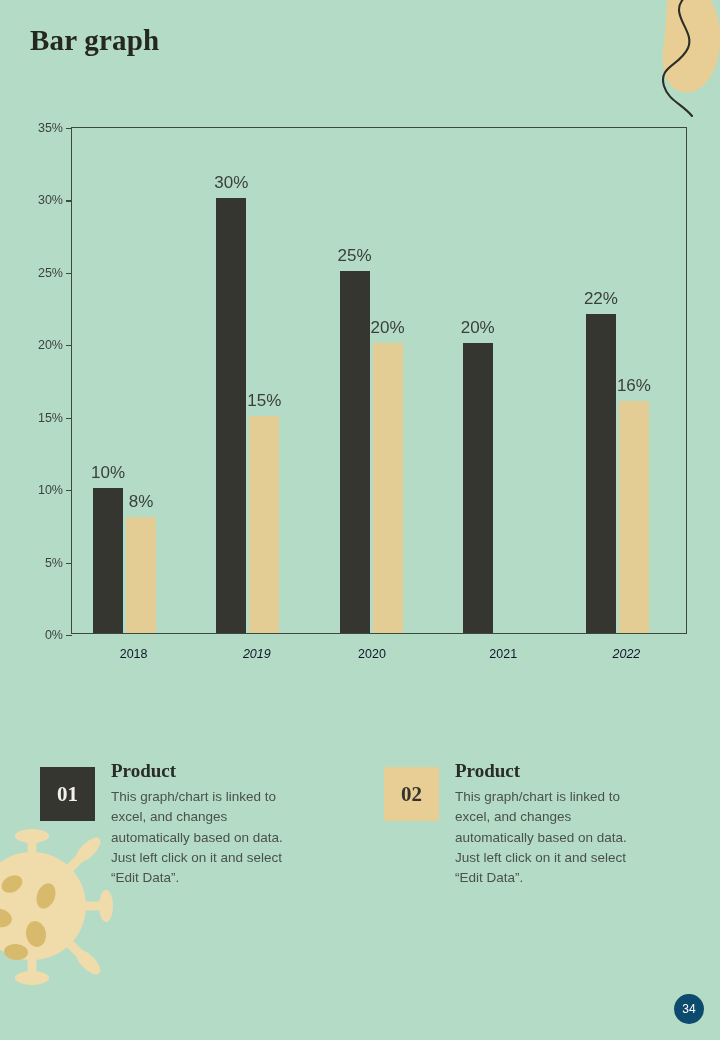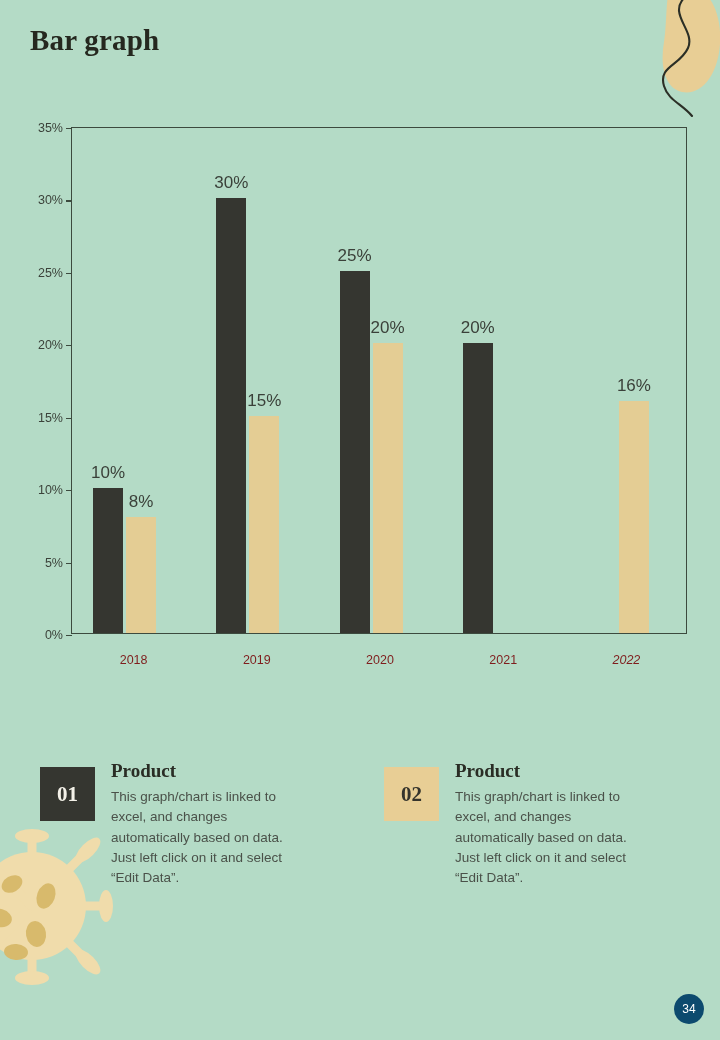--- a/index.html
+++ b/index.html
@@ -100,24 +100,24 @@
     left: 50%;
     transform: translateX(-50%);
     margin-bottom: 5px;
     font-size: 17px;
     color: #3a4039;
     white-space: nowrap;
   }
   .x-label {
     position: absolute;
     top: 100%;
-    margin-top: 20px;
+    margin-top: 14px;
     transform: translateX(-50%);
     font-size: 12.5px;
-    color: #7f1d1d;
+    color: #0f172a;
     white-space: nowrap;
   }
 
   
   .cards {
     position: absolute;
     left: 40px;
     top: 760px;
     width: 640px;
     display: flex;
@@ -219,39 +219,42 @@
 <div class="chart-wrap">
   <div class="plot-frame" id="plot-frame">
     <div class="bars-layer" id="bars-layer">
         <div class="x-label" style="left: 61.6px;">2018</div>
         <div class="bar dark" style="left: 21.1px; height: 144.857px; background: rgb(53, 54, 48);">
           <div class="bar-label">10%</div>
         </div>
         <div class="bar light" style="left: 54.1px; height: 115.886px; background: rgb(228, 205, 148);">
           <div class="bar-label">8%</div>
         </div>
-        <div class="x-label" style="left: 184.8px;">2019</div>
+        <div class="x-label" style="left: 184.8px; font-style: italic;">2019</div>
         <div class="bar dark" style="left: 144.3px; height: 434.571px; background: rgb(53, 54, 48);">
           <div class="bar-label">30%</div>
         </div>
         <div class="bar light" style="left: 177.3px; height: 217.286px; background: rgb(228, 205, 148);">
           <div class="bar-label">15%</div>
         </div>
-        <div class="x-label" style="left: 308px;">2020</div>
+        <div class="x-label" style="left: 300px;">2020</div>
         <div class="bar dark" style="left: 267.5px; height: 362.143px; background: rgb(53, 54, 48);">
           <div class="bar-label">25%</div>
         </div>
         <div class="bar light" style="left: 300.5px; height: 289.714px; background: rgb(228, 205, 148);">
           <div class="bar-label">20%</div>
         </div>
         <div class="x-label" style="left: 431.2px;">2021</div>
         <div class="bar dark" style="left: 390.7px; height: 289.714px; background: rgb(53, 54, 48);">
           <div class="bar-label">20%</div>
         </div>
         <div class="x-label" style="left: 554.4px; font-style: italic;">2022</div>
+        <div class="bar dark" style="left: 513.9px; height: 318.686px; background: rgb(53, 54, 48);">
+          <div class="bar-label">22%</div>
+        </div>
         <div class="bar light" style="left: 546.9px; height: 231.771px; background: rgb(228, 205, 148);">
           <div class="bar-label">16%</div>
         </div>
       </div>
   <div class="y-tick" style="top: 507px;">0%</div>
       <div class="y-tick" style="top: 434.571px;">5%</div>
       <div class="y-tick" style="top: 362.143px;">10%</div>
       <div class="y-tick" style="top: 289.714px;">15%</div>
       <div class="y-tick" style="top: 217.286px;">20%</div>
       <div class="y-tick" style="top: 144.857px;">25%</div>

